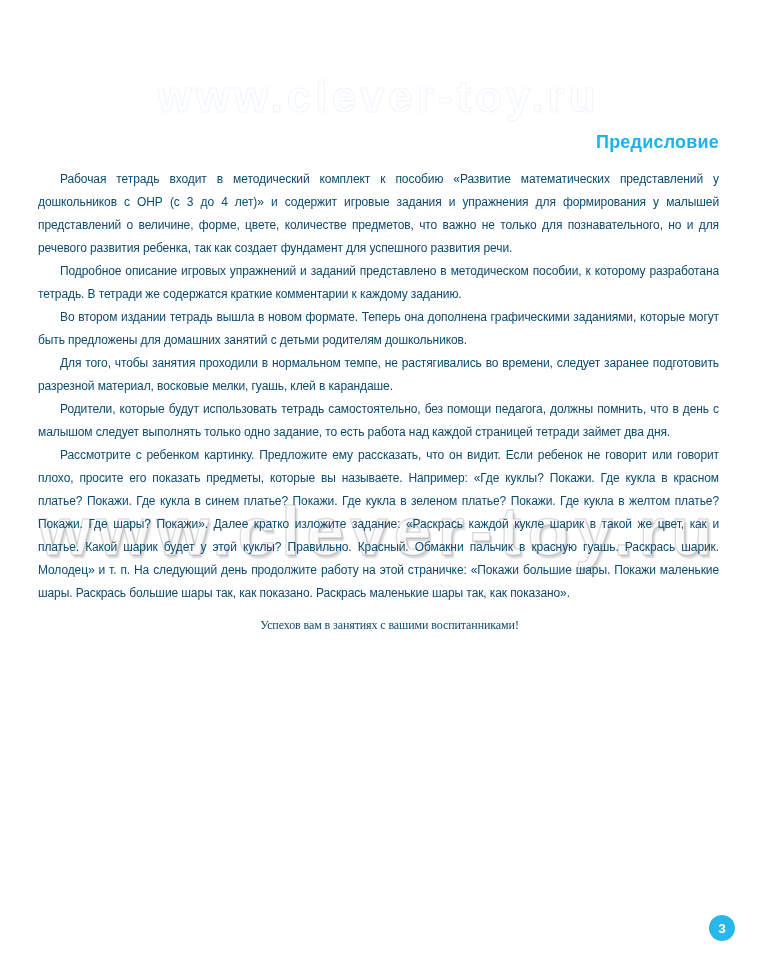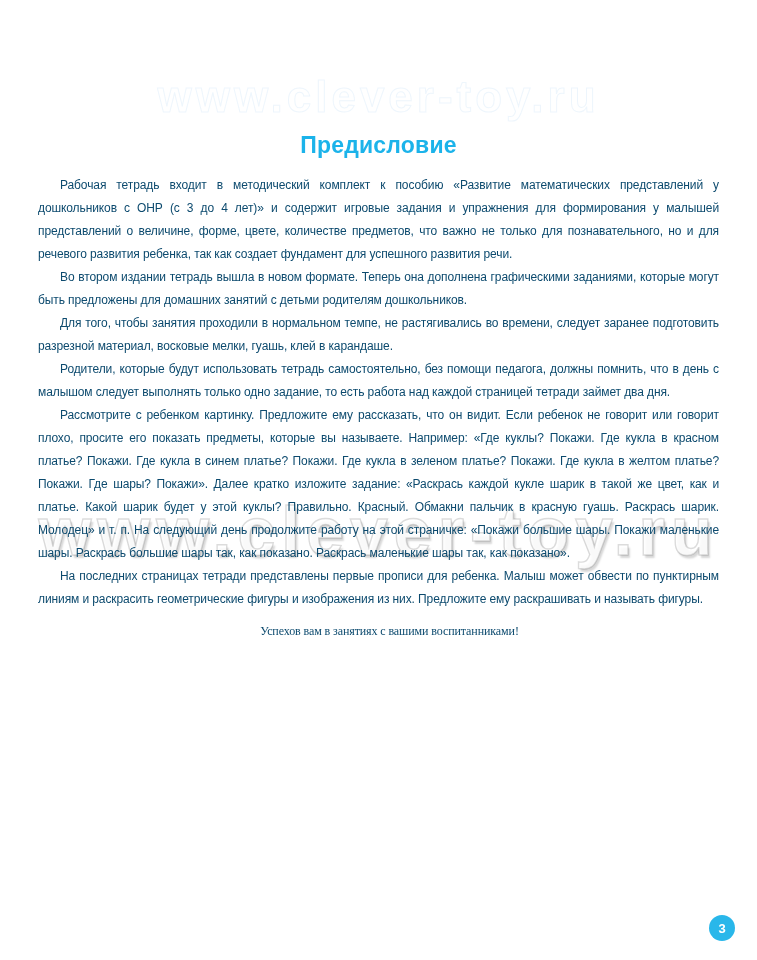--- a/index.html
+++ b/index.html
@@ -46,22 +46,22 @@
   
   .content {
     position: absolute;
     left: 38px;
     right: 38px;
     top: 132px;
     z-index: 1;
   }
   .title {
     margin: 0 0 15px 0;
-    text-align: center;
-    font-size: 23px;
+    text-align: right;
+    font-size: 18px;
     font-weight: bold;
     color: #1bb3ea;
     letter-spacing: 0.2px;
   }
   .content p {
     margin: 0;
     font-size: 12px;
     line-height: 23px;
     letter-spacing: -0.1px;
     color: #0c4a6e;
@@ -97,23 +97,23 @@
 <div class="page">
 
   <div class="watermark watermark-top">www.clever-toy.ru</div>
 
   <div class="watermark watermark-mid">www.clever-toy.ru</div>
 
   <div class="content">
     <h1 class="title">Предисловие</h1>
 
     <p>Рабочая тетрадь входит в методический комплект к пособию «Развитие математических представлений у дошкольников с ОНР (с 3 до 4 лет)» и содержит игровые задания и упражнения для формирования у малышей представлений о величине, форме, цвете, количестве предметов, что важно не только для познавательного, но и для речевого развития ребенка, так как создает фундамент для успешного развития речи.</p>
+    <p>Подробное описание игровых упражнений и заданий представлено в методическом пособии, к которому разработана тетрадь. В тетради же содержатся краткие комментарии к каждому заданию.</p>
     <p>Во втором издании тетрадь вышла в новом формате. Теперь она дополнена графическими заданиями, которые могут быть предложены для домашних занятий с детьми родителям дошкольников.</p>
     <p>Для того, чтобы занятия проходили в нормальном темпе, не растягивались во времени, следует заранее подготовить разрезной материал, восковые мелки, гуашь, клей в карандаше.</p>
     <p>Родители, которые будут использовать тетрадь самостоятельно, без помощи педагога, должны помнить, что в день с малышом следует выполнять только одно задание, то есть работа над каждой страницей тетради займет два дня.</p>
     <p>Рассмотрите с ребенком картинку. Предложите ему рассказать, что он видит. Если ребенок не говорит или говорит плохо, просите его показать предметы, которые вы называете. Например: «Где куклы? Покажи. Где кукла в красном платье? Покажи. Где кукла в синем платье? Покажи. Где кукла в зеленом платье? Покажи. Где кукла в желтом платье? Покажи. Где шары? Покажи». Далее кратко изложите задание: «Раскрась каждой кукле шарик в такой же цвет, как и платье. Какой шарик будет у этой куклы? Правильно. Красный. Обмакни пальчик в красную гуашь. Раскрась шарик. Молодец» и т. п. На следующий день продолжите работу на этой страничке: «Покажи большие шары. Покажи маленькие шары. Раскрась большие шары так, как показано. Раскрась маленькие шары так, как показано».</p>
-    <p>На последних страницах тетради представлены первые прописи для ребенка. Малыш может обвести по пунктирным линиям и раскрасить геометрические фигуры и изображения из них. Предложите ему раскрашивать и называть фигуры.</p>
     <p class="final">Успехов вам в занятиях с вашими воспитанниками!</p>
   </div>
 
   <div class="page-number">3</div>
 
 </div>
 
 </body></html>

